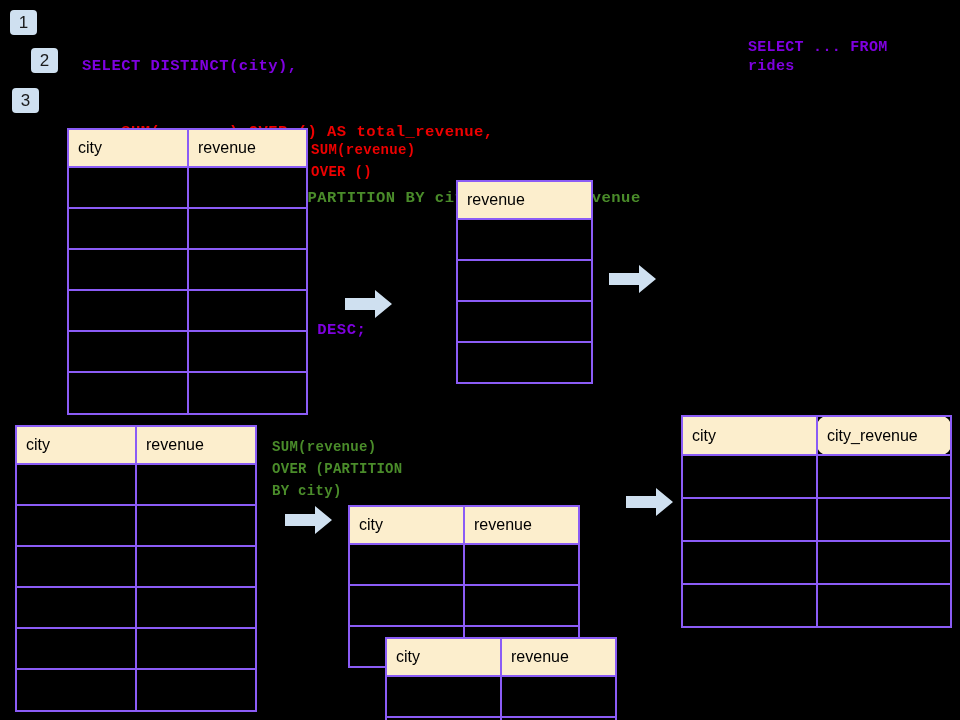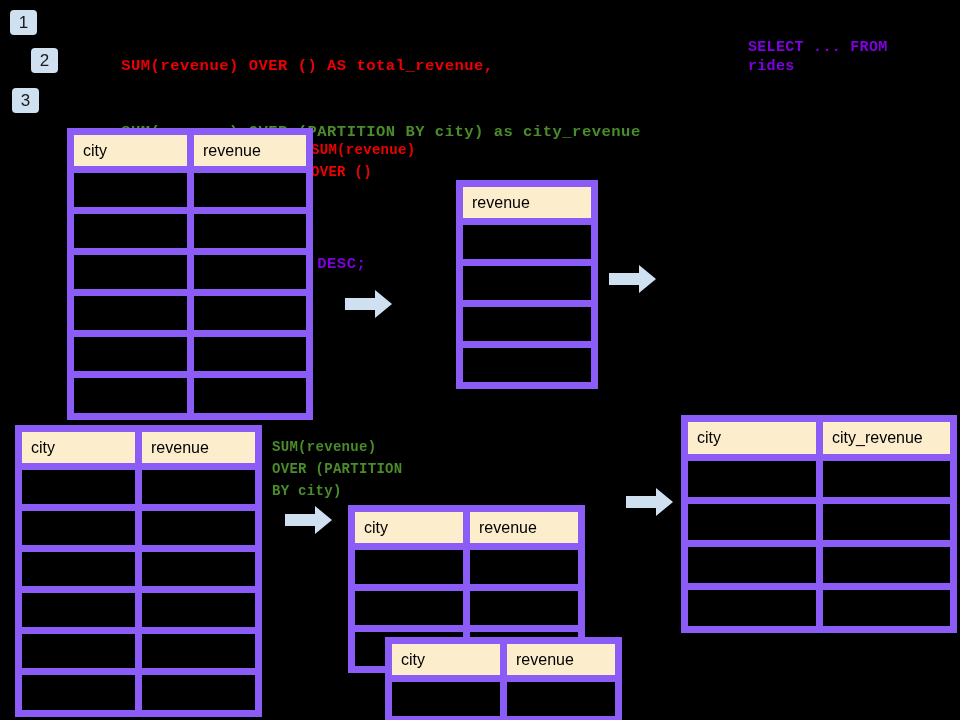--- a/index.html
+++ b/index.html
@@ -66,21 +66,21 @@
   }
 
   
   .tbl {
     position: absolute;
     border-collapse: collapse;
     table-layout: fixed;
     background: #000000;
   }
   .tbl td, .tbl th {
-    border: 7px solid #8b5cf6;
+    border: 2px solid #8b5cf6;
     padding: 0;
     margin: 0;
     background: #000000;
     box-sizing: border-box;
   }
   .tbl th {
     background: #fceecd;
     color: #000000;
     font-family: "Liberation Sans", sans-serif;
     font-size: 16px;
@@ -104,20 +104,21 @@
     <span>1</span>
   </div>
   <div class="badge" style="left:31px; top:48px; width:27px; height:25px;">
     <span>2</span>
   </div>
   <div class="badge" style="left:12px; top:88px; width:27px; height:25px;">
     <span>3</span>
   </div>
 
   <div class="code" style="left:82px; top:11px;">
+    <div class="code-line" style="color:#7f00e0;">SELECT DISTINCT(city),</div>
     <div class="code-line" style="color:#ee0000;">    SUM(revenue) OVER () AS total_revenue,</div>
     <div class="code-line" style="color:#4a8c2a;">    SUM(revenue) OVER (PARTITION BY city) as city_revenue</div>
     <div class="code-line" style="color:#7f00e0;">  FROM rides</div>
     <div class="code-line" style="color:#7f00e0;">  ORDER by city_revenue DESC;</div>
   </div>
 
   <div class="side-note" style="left:748px; top:38px; color:#7f00e0;">SELECT ... FROM
 rides</div>
 
   <div class="annot" style="left:311px; top:139px; color:#ee0000;">SUM(revenue)
@@ -274,21 +275,21 @@
   </table>
 
   <svg class="arrow" style="left:626px; top:487px;" width="48" height="30" viewBox="0 0 48 30">
     <polygon points="0,9 30,9 30,1 47,15 30,29 30,21 0,21" fill="#cfe0f0"></polygon>
   </svg>
 
   <table class="tbl" style="left:681px; top:415px; width:269px;">
     <thead>
       <tr>
         <th style="width:135px; height:39px;">city</th>
-        <th style="width:134px; height:39px;">city_revenue</th>
+        <th style="width:134px; height:39px;border-radius:10px;">city_revenue</th>
       </tr>
     </thead>
     <tbody>
       <tr>
           <td style="height:43px;"></td>
           <td></td>
         </tr>
       <tr>
           <td style="height:43px;"></td>
           <td></td>

